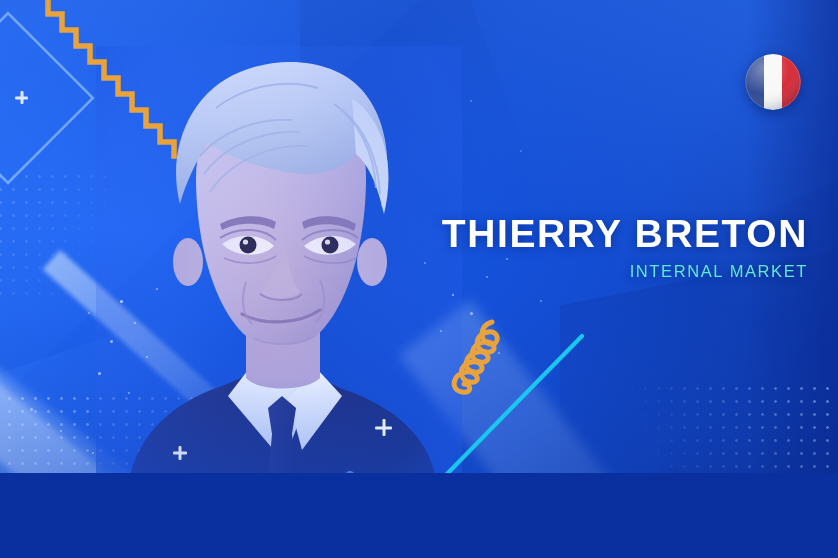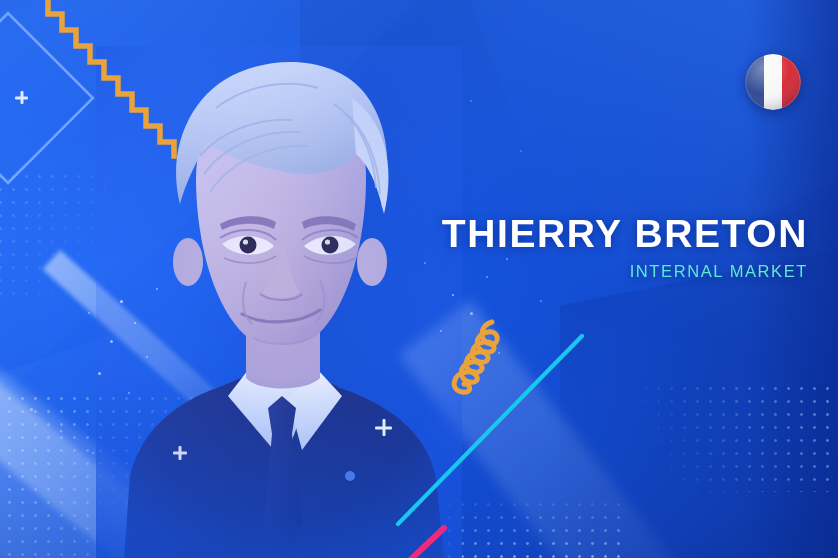--- a/index.html
+++ b/index.html
@@ -1,19 +1,19 @@
 <!DOCTYPE html>
 <html><head>
 <meta charset="utf-8">
 <style>
   html,body{margin:0;padding:0;background:#0a2f9e;}
   *{box-sizing:border-box;}
   #card{
     position:relative;
-    width:838px;height:558px;
+    width:838px;height:473px;
     overflow:hidden;
     font-family:"Liberation Sans", sans-serif;
     background:#1450d8;
     padding-left:24px;
   }
   
   .bg-base{
     position:absolute;inset:0;
     background:
       radial-gradient(120% 95% at 12% 48%, #1e63f0 0%, #1450d8 42%, #1142bd 78%, #0e39ab 100%);

